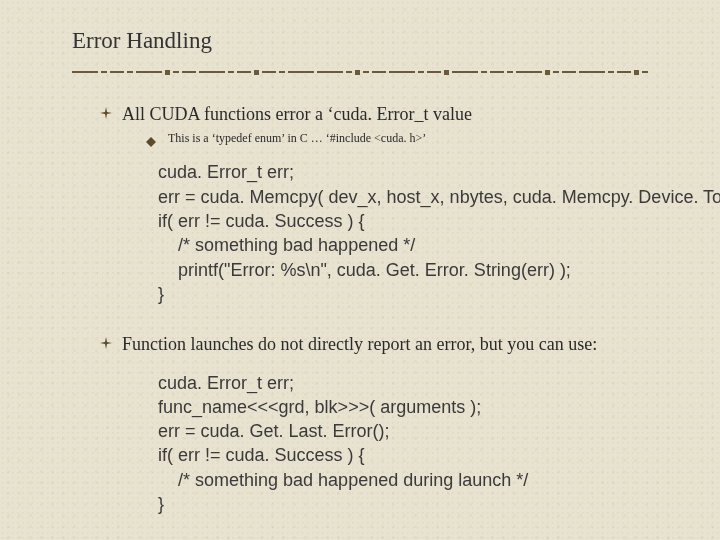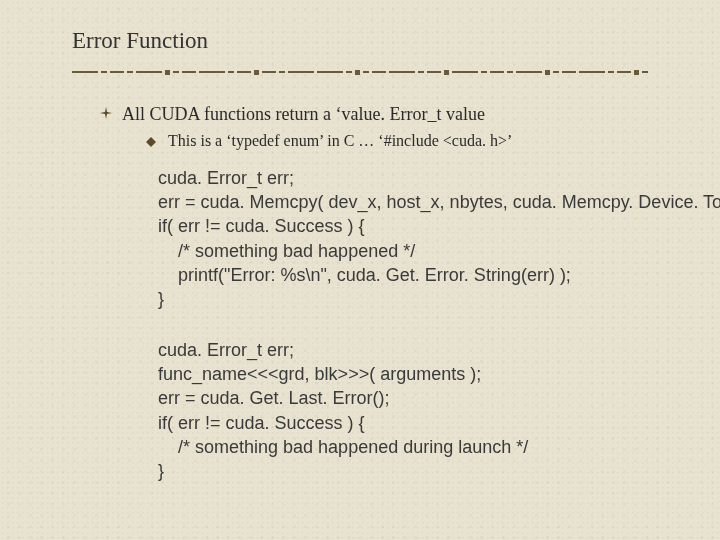--- a/index.html
+++ b/index.html
@@ -82,21 +82,21 @@
     color: #5c4a28;
   }
   ul.sub {
     list-style: none;
     padding: 0;
     margin: 4px 0 0 24px;
   }
   ul.sub > li {
     position: relative;
     padding-left: 22px;
-    font-size: 16px;
+    font-size: 12px;
     line-height: 1.35;
   }
   ul.sub > li .b2 {
     position: absolute;
     left: 0;
     top: 7px;
     width: 10px;
     height: 10px;
     color: #5c4a28;
   }
@@ -108,21 +108,21 @@
     margin: 14px 0 26px 86px;
     color: #3a3a3a;
   }
   .spacer-top { margin-top: 28px; }
 </style>
 </head>
 <body>
 
 <div class="slide">
 
-  <h1 class="title">Error Function</h1>
+  <h1 class="title">Error Handling</h1>
 
   <div class="divider">
     <span class="seg long"></span>
       <span class="seg short"></span>
       <span class="seg med"></span>
       <span class="seg short"></span>
       <span class="seg long"></span>
     <span class="dot"></span>
     <span class="seg short"></span>
       <span class="seg med"></span>
@@ -156,39 +156,47 @@
     <span class="dot"></span>
     <span class="seg med"></span>
 
   </div>
 
   <ul class="bullets">
     <li>
       <svg class="b1" viewBox="0 0 12 12">
           <path fill="currentColor" d="M6 0 L7 5 L12 6 L7 7 L6 12 L5 7 L0 6 L5 5 Z"></path>
         </svg>
-      <span>All CUDA functions return a ‘value. Error_t value</span>
+      <span>All CUDA functions error a ‘cuda. Error_t value</span>
       <ul class="sub">
         <li>
           <svg class="b2" viewBox="0 0 10 10">
               <path fill="currentColor" d="M5 0 L10 5 L5 10 L0 5 Z"></path>
             </svg>
           <span>This is a ‘typedef enum’ in C … ‘#include &lt;cuda. h&gt;’</span>
         </li>
       </ul>
     </li>
   </ul>
 
   <div class="code">cuda. Error_t err;
 err = cuda. Memcpy( dev_x, host_x, nbytes, cuda. Memcpy. Device. To. Host );
 if( err != cuda. Success ) {
     /* something bad happened */
     printf("Error: %s\n", cuda. Get. Error. String(err) );
 }</div>
 
+  <ul class="bullets spacer-top">
+    <li>
+      <svg class="b1" viewBox="0 0 12 12">
+          <path fill="currentColor" d="M6 0 L7 5 L12 6 L7 7 L6 12 L5 7 L0 6 L5 5 Z"></path>
+        </svg>
+      <span>Function launches do not directly report an error, but you can use:</span>
+    </li>
+  </ul>
 
   <div class="code">cuda. Error_t err;
 func_name&lt;&lt;&lt;grd, blk&gt;&gt;&gt;( arguments );
 err = cuda. Get. Last. Error();
 if( err != cuda. Success ) {
     /* something bad happened during launch */
 }</div>
 
 </div>
 

